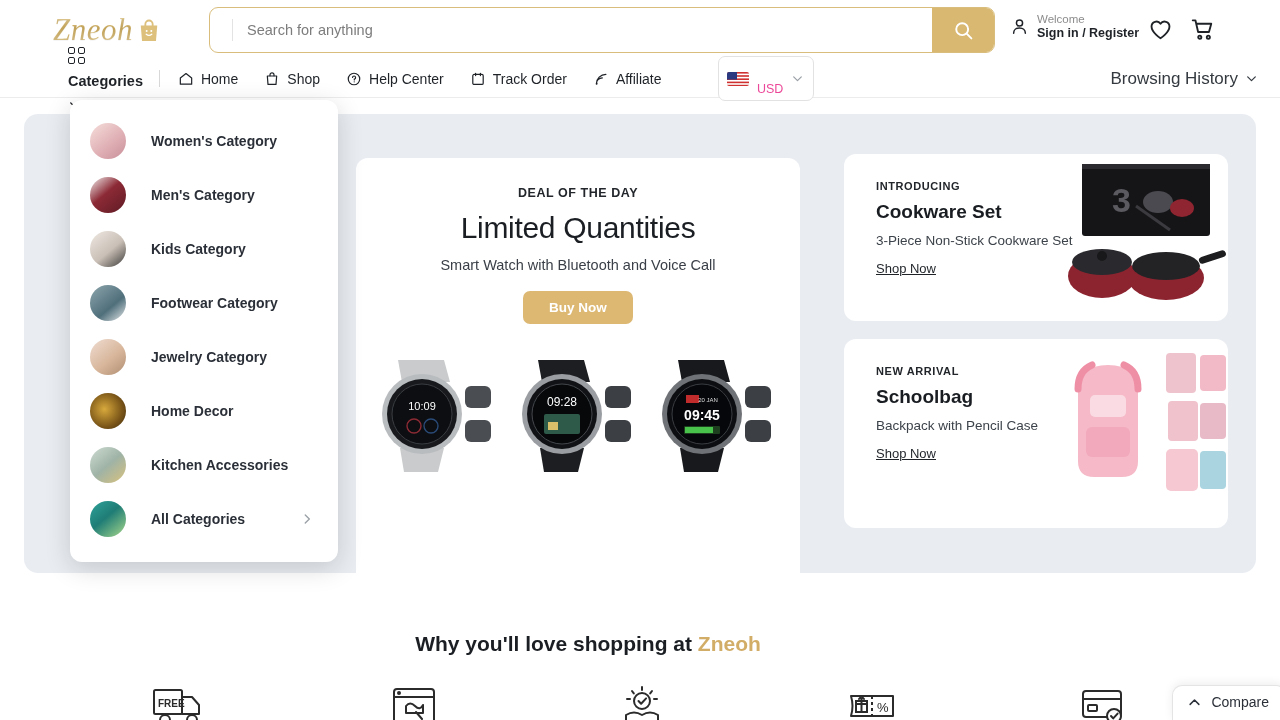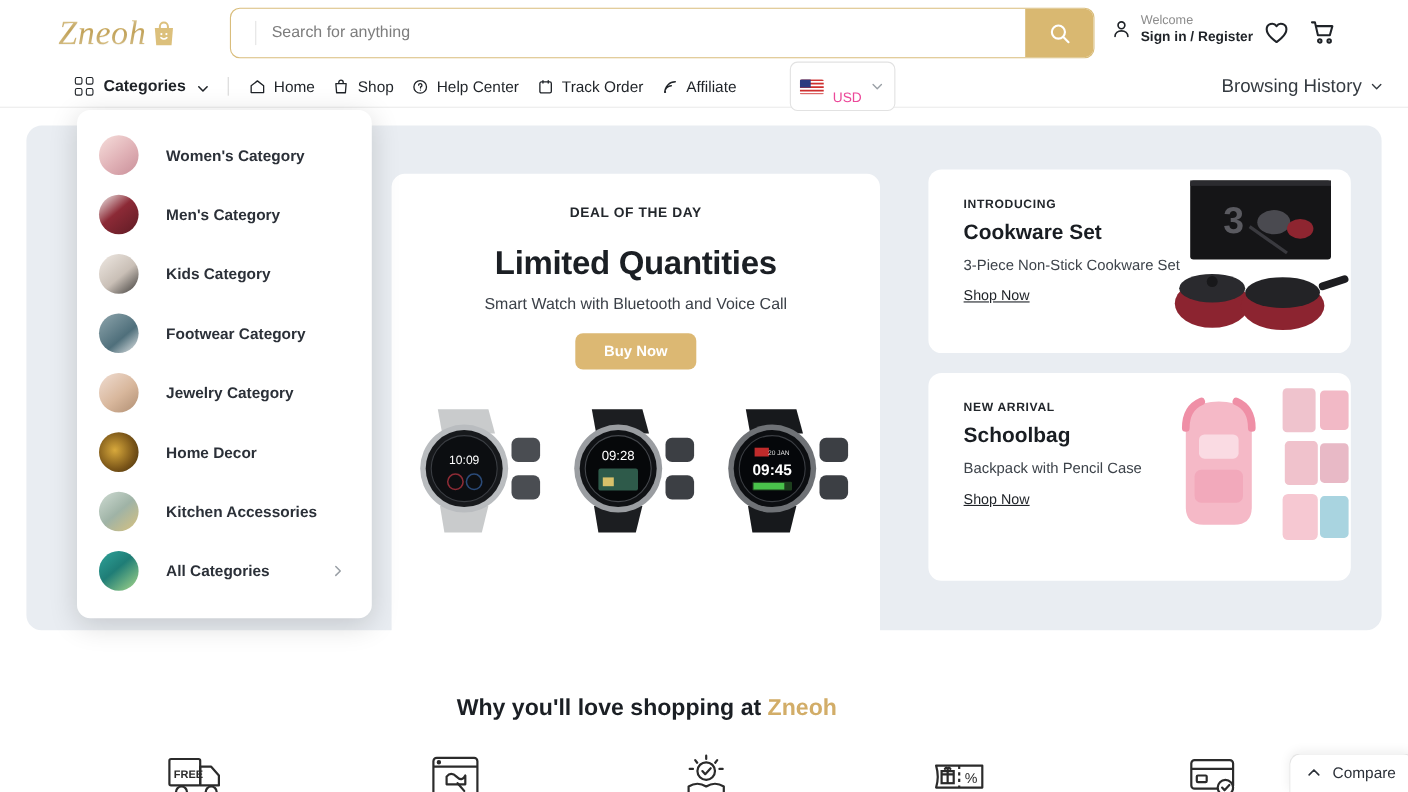--- a/index.html
+++ b/index.html
@@ -68,31 +68,31 @@
   .wish { left: 1148px; }
   .cart { left: 1190px; }
 
   
   .navbar {
     position: relative; height: 38px; width: 1280px;
     display: flex; align-items: center; background: #fff;
     border-bottom: 1px solid #ececec;
   }
   .nav-cats {
-    display: flex; align-items: flex-end; gap: 9px;
-    margin-left: 68px; cursor: pointer;
+    display: flex; align-items: flex-start; gap: 9px;
+    margin-left: 68px; cursor: pointer; flex-direction: column;
   }
   .grid-icon { display: grid; grid-template-columns: 7px 7px; gap: 3px; }
   .grid-icon i {
     width: 7px; height: 7px; border: 1.6px solid #1f2328;
     border-radius: 2px; display: block;
   }
   .nav-cats-label { font-size: 14.5px; font-weight: 600; color: #1f2328; }
   .nav-sep { width: 1px; height: 17px; background: #d8d8d8; margin: 0 18px 0 16px; }
-  .nav-links { display: flex; align-items: flex-end; gap: 16px; }
+  .nav-links { display: flex; align-items: flex-end; gap: 26px; }
   .nav-link {
     display: flex; align-items: center; gap: 7px;
     font-size: 14px; color: #1f2328; cursor: pointer; font-weight: 500;
   }
   .currency {
     position: absolute; left: 718px; display: flex; align-items: center; gap: 8px;
     border: 1px solid #e2e2e2; border-radius: 7px; padding: 4px 9px 4px 8px;
     cursor: pointer; background: #fff;
   }
   .flag { width: 22px; height: 14px; border-radius: 2px; overflow: hidden; position: relative; display:block;}
@@ -127,21 +127,21 @@
   }
   .deal-card {
     position: absolute; left: 332px; top: 44px;
     width: 444px; height: 434px; background: #fff; border-radius: 12px;
     display: flex; flex-direction: column; align-items: center; padding-top: 28px;
   }
   .deal-kicker {
     font-size: 12.5px; font-weight: 700; letter-spacing: .55px; color: #23272c;
   }
   .deal-title {
-    font-size: 30px; font-weight: 700; color: #1b1f24; margin-top: 23px; letter-spacing: -.3px;
+    font-size: 30px; font-weight: 400; color: #1b1f24; margin-top: 11px; letter-spacing: -.3px;
   }
   .deal-sub { font-size: 14.5px; color: #3b4048; margin-top: 12px; }
   .buy-btn {
     margin-top: 18px; background: #dcb873; color: #fff; border: none;
     border-radius: 7px; padding: 9px 26px; font-size: 13.5px; font-weight: 600;
     cursor: pointer; font-family: "Liberation Sans", sans-serif;
   }
   .watch-row { display: flex; gap: 4px; margin-top: 14px; }
 
   .side-card {

